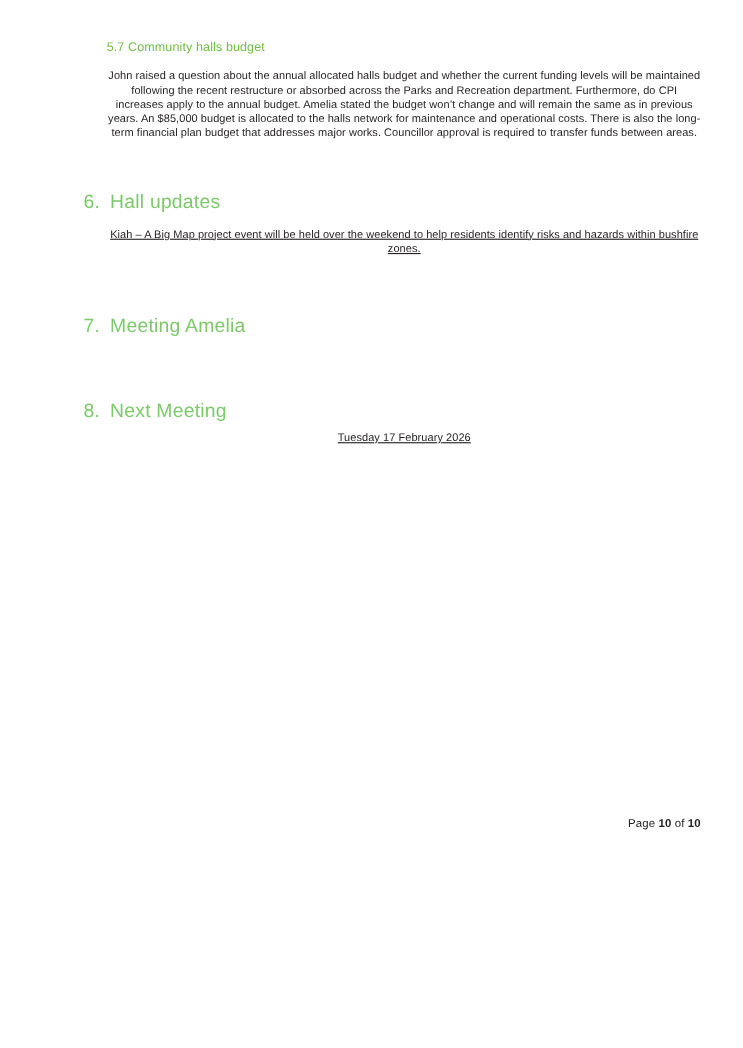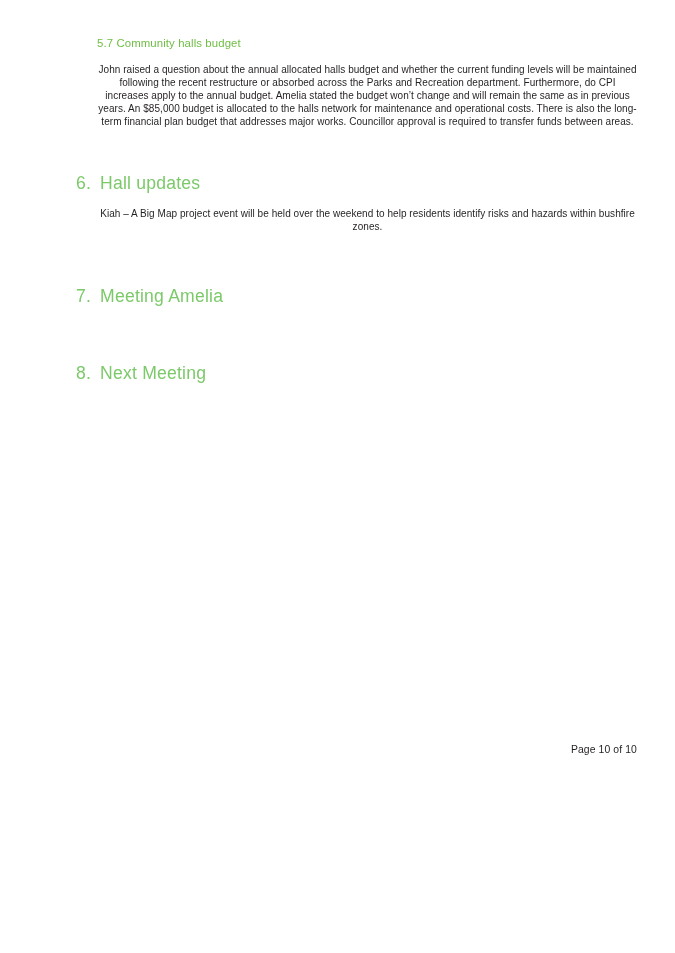--- a/index.html
+++ b/index.html
@@ -44,21 +44,21 @@
   
   .body-text {
     margin: 0 0 11px 21px;
     font-family: "Liberation Sans", sans-serif;
     font-size: 10px;
     line-height: 13px;
     color: #231f20;
     text-align: center;
     letter-spacing: 0.05px;
   }
-  .body-text:last-child { margin-bottom: 0; }
+  .body-text:last-child { margin-bottom: 0; text-decoration: underline; }
 
   
   .section {
     margin-top: 44px;
   }
   .section-head {
     display: flex;
     align-items: baseline;
     column-gap: 9px;
     margin: 0 0 9px 0;
@@ -86,21 +86,21 @@
   .footer {
     position: absolute;
     right: 38px;
     bottom: 22px;
     font-family: "Liberation Sans", sans-serif;
     font-size: 10.4px;
     color: #231f20;
     white-space: nowrap;
     letter-spacing: 0.1px;
   }
-  .footer b { font-weight: 400; }
+  .footer b { font-weight: 700; }
 </style>
 </head>
 <body>
 
 <div class="page">
 
   <div class="content">
 
     <h3 class="subheading">5.7 Community halls budget</h3>
 
@@ -121,20 +121,23 @@
         <span class="section-num">7.</span>
         <span class="section-title">Meeting Amelia</span>
       </div>
     </div>
 
     <div class="section section--next">
       <div class="section-head">
         <span class="section-num">8.</span>
         <span class="section-title">Next Meeting</span>
       </div>
+      <div class="section-body">
+        <p class="body-text" style="margin-left:0;margin-bottom:0">Tuesday 17 February 2026</p>
+      </div>
     </div>
 
   </div>
 
   <div class="footer">
     <span>Page</span>
     <b>10</b>
     <span>of</span>
     <b>10</b>
   </div>

